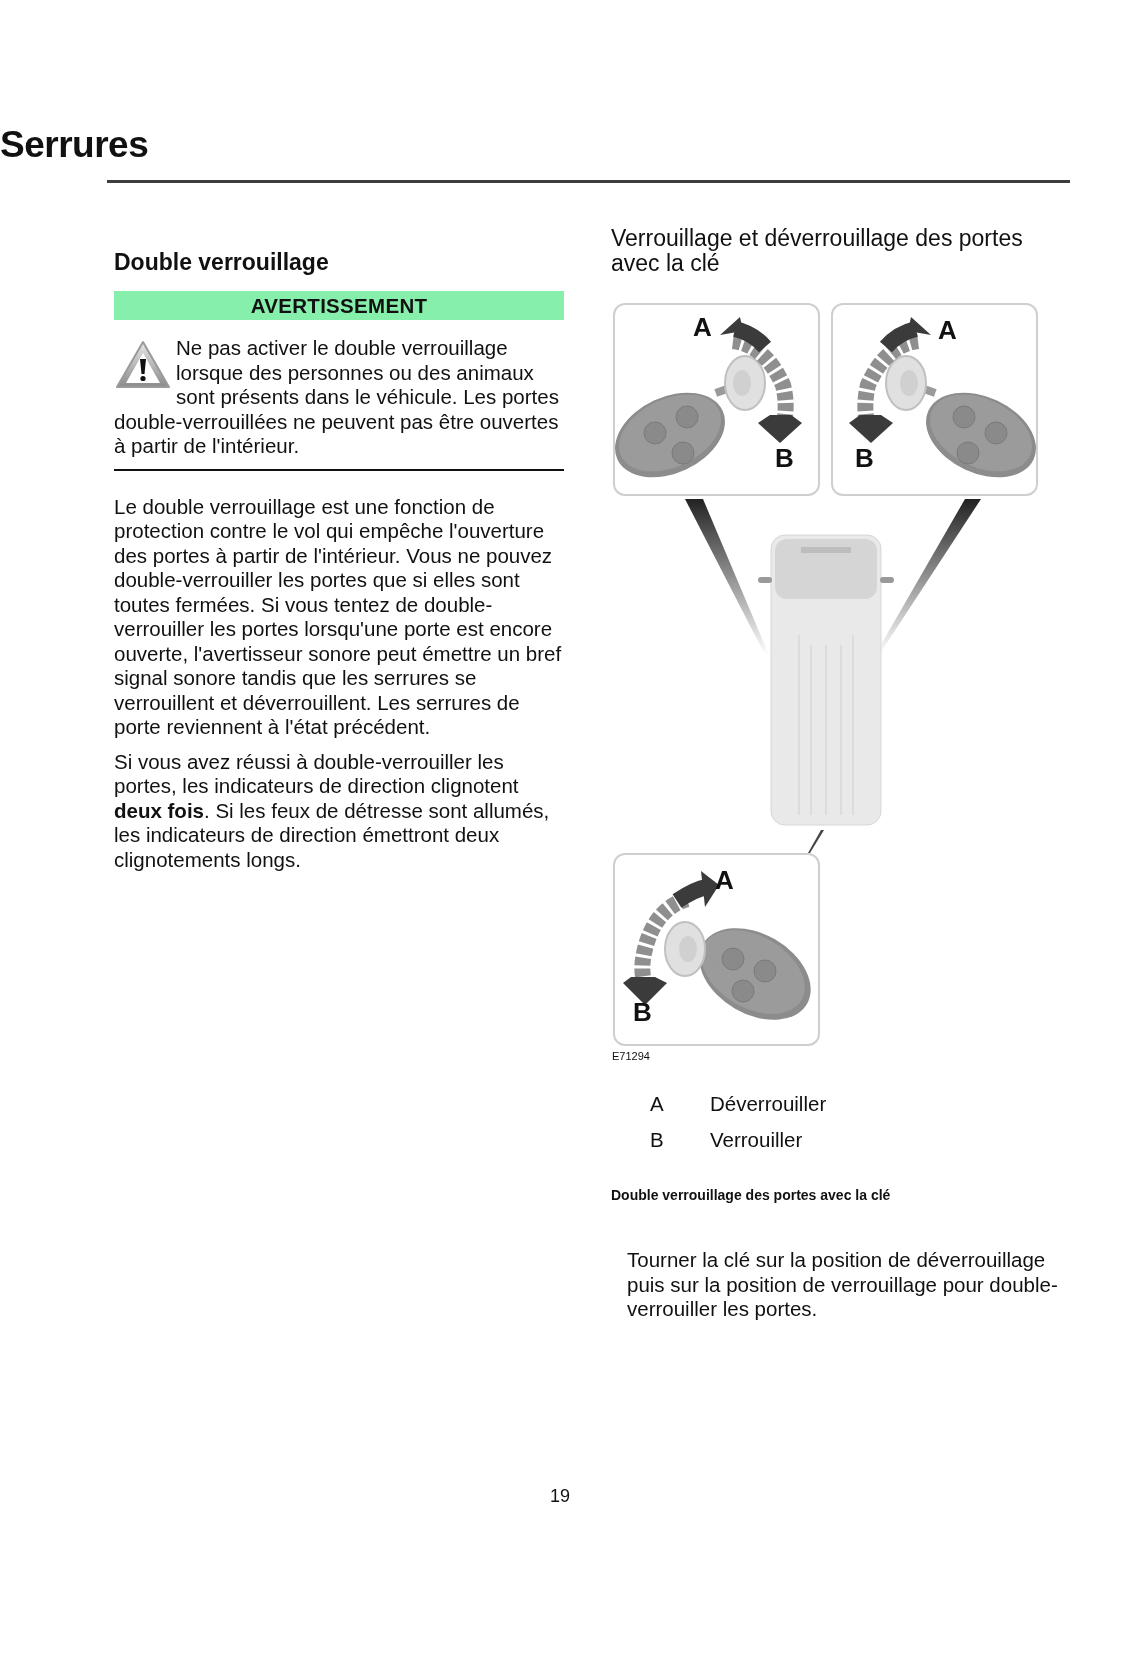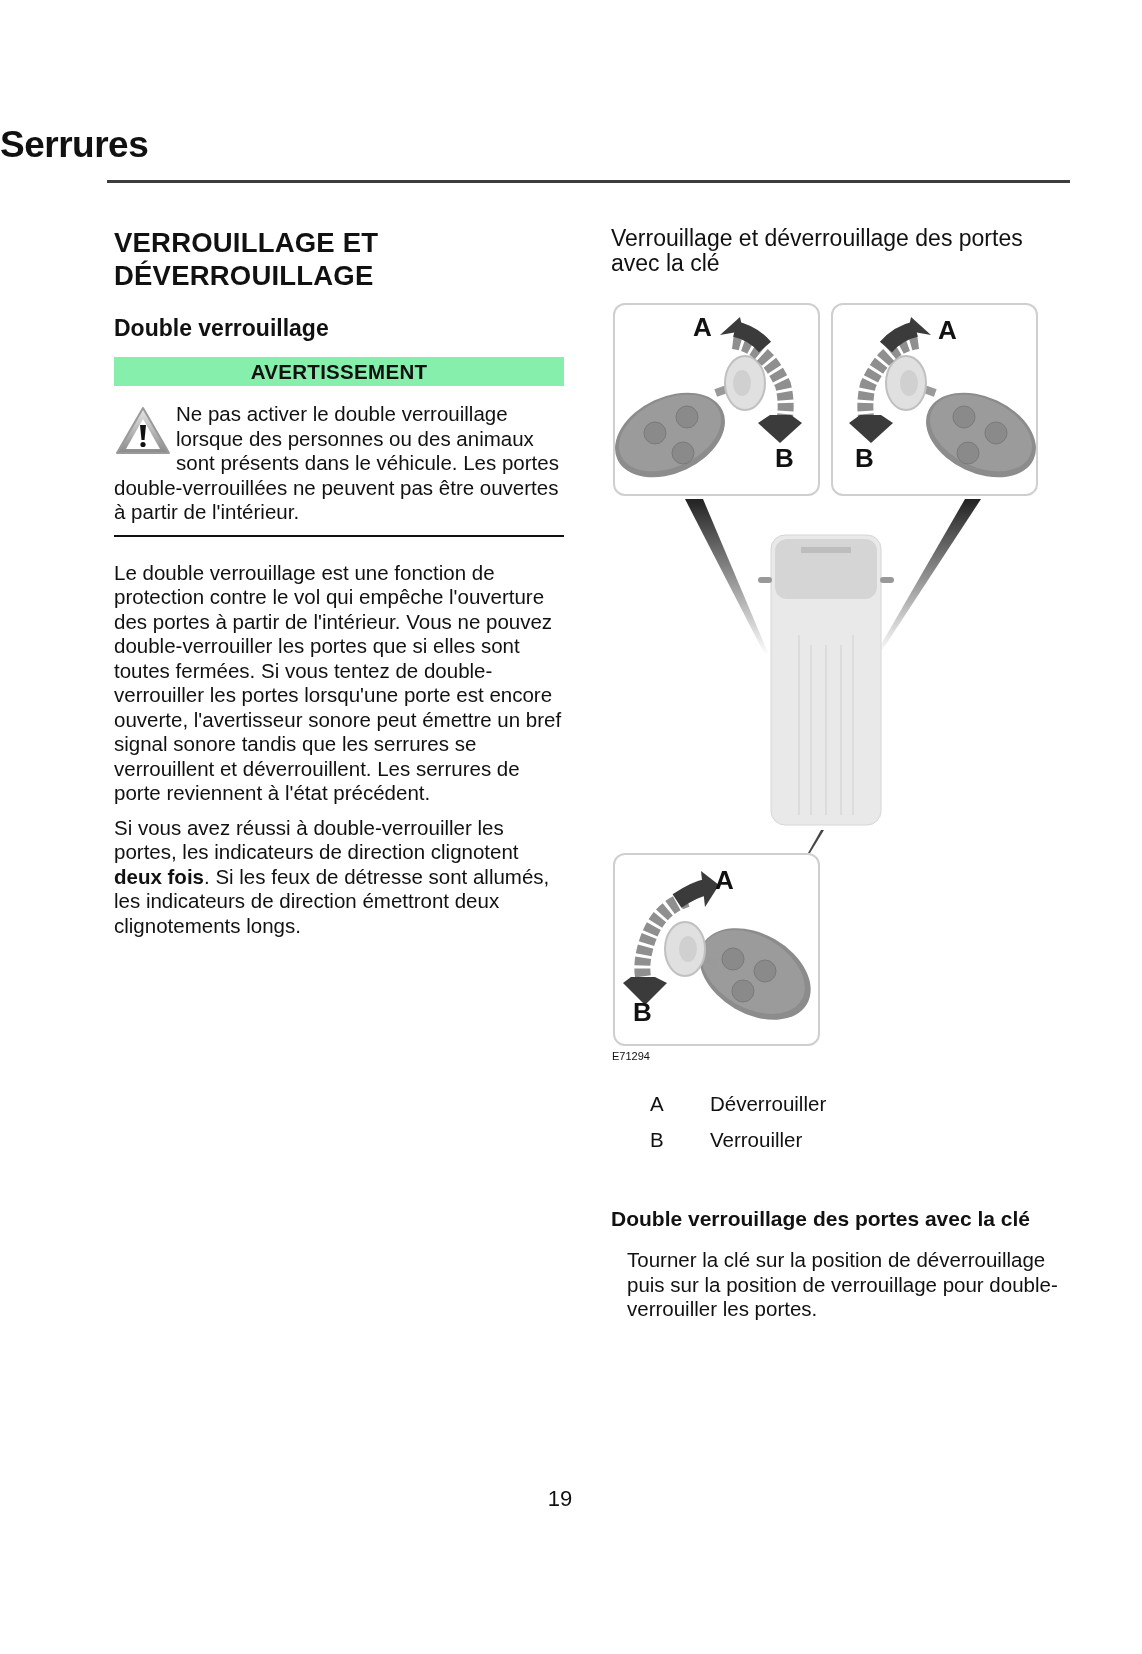--- a/index.html
+++ b/index.html
@@ -23,35 +23,31 @@
 
   .right-col { left: 611px; top: 226px; width: 450px; }
   .h2r { font-size: 23px; font-weight: normal; line-height: 25px; margin: 0; }
   .fig { left: 611px; top: 300px; width: 440px; height: 770px; }
   .panel { position: absolute; border: 2px solid #cfcfcf; border-radius: 12px; background: #fff; }
   .letter { position: absolute; font-weight: bold; font-size: 26px; }
   .fig-code { position: absolute; font-size: 11px; text-align: right; }
   .legend { left: 650px; top: 1090px; font-size: 20.5px; }
   .legend-row { height: 36px; line-height: 28px; }
   .legend-key { display: inline-block; width: 60px; }
-  .right-h3 { left: 611px; top: 1184px; width: 440px; font-size: 21px; font-weight: bold; line-height: 22px; margin-top: 24px; }
+  .right-h3 { left: 611px; top: 1184px; width: 440px; font-size: 14px; font-weight: bold; line-height: 22px; }
   .right-p { left: 611px; top: 1248px; width: 440px; font-size: 20.5px; line-height: 24.5px; margin-left: 16px; }
-  .page-num { left: 0; width: 1120px; top: 1486px; text-align: center; font-size: 22px; }
+  .page-num { left: 0; width: 1120px; top: 1486px; text-align: center; font-size: 18px; }
 </style>
 </head>
 <body>
 
 <div class="abs page-title">Serrures</div>
 <div class="abs title-rule"></div>
 
 <div class="abs left-col">
-  <h1 class="h1">
-    <span>VERROUILLAGE ET</span><br>
-    <span>DÉVERROUILLAGE</span>
-  </h1>
   <h2 class="h2">Double verrouillage</h2>
 
   <div class="warn-bar">AVERTISSEMENT</div>
   <div class="warn-body">
     <svg class="warn-icon" viewBox="0 0 58 52">
       <defs>
         <linearGradient id="tg" x1="0" y1="0" x2="0" y2="1">
           <stop offset="0" stop-color="#e8e8e8"></stop>
           <stop offset="1" stop-color="#8a8a8a"></stop>
         </linearGradient>

